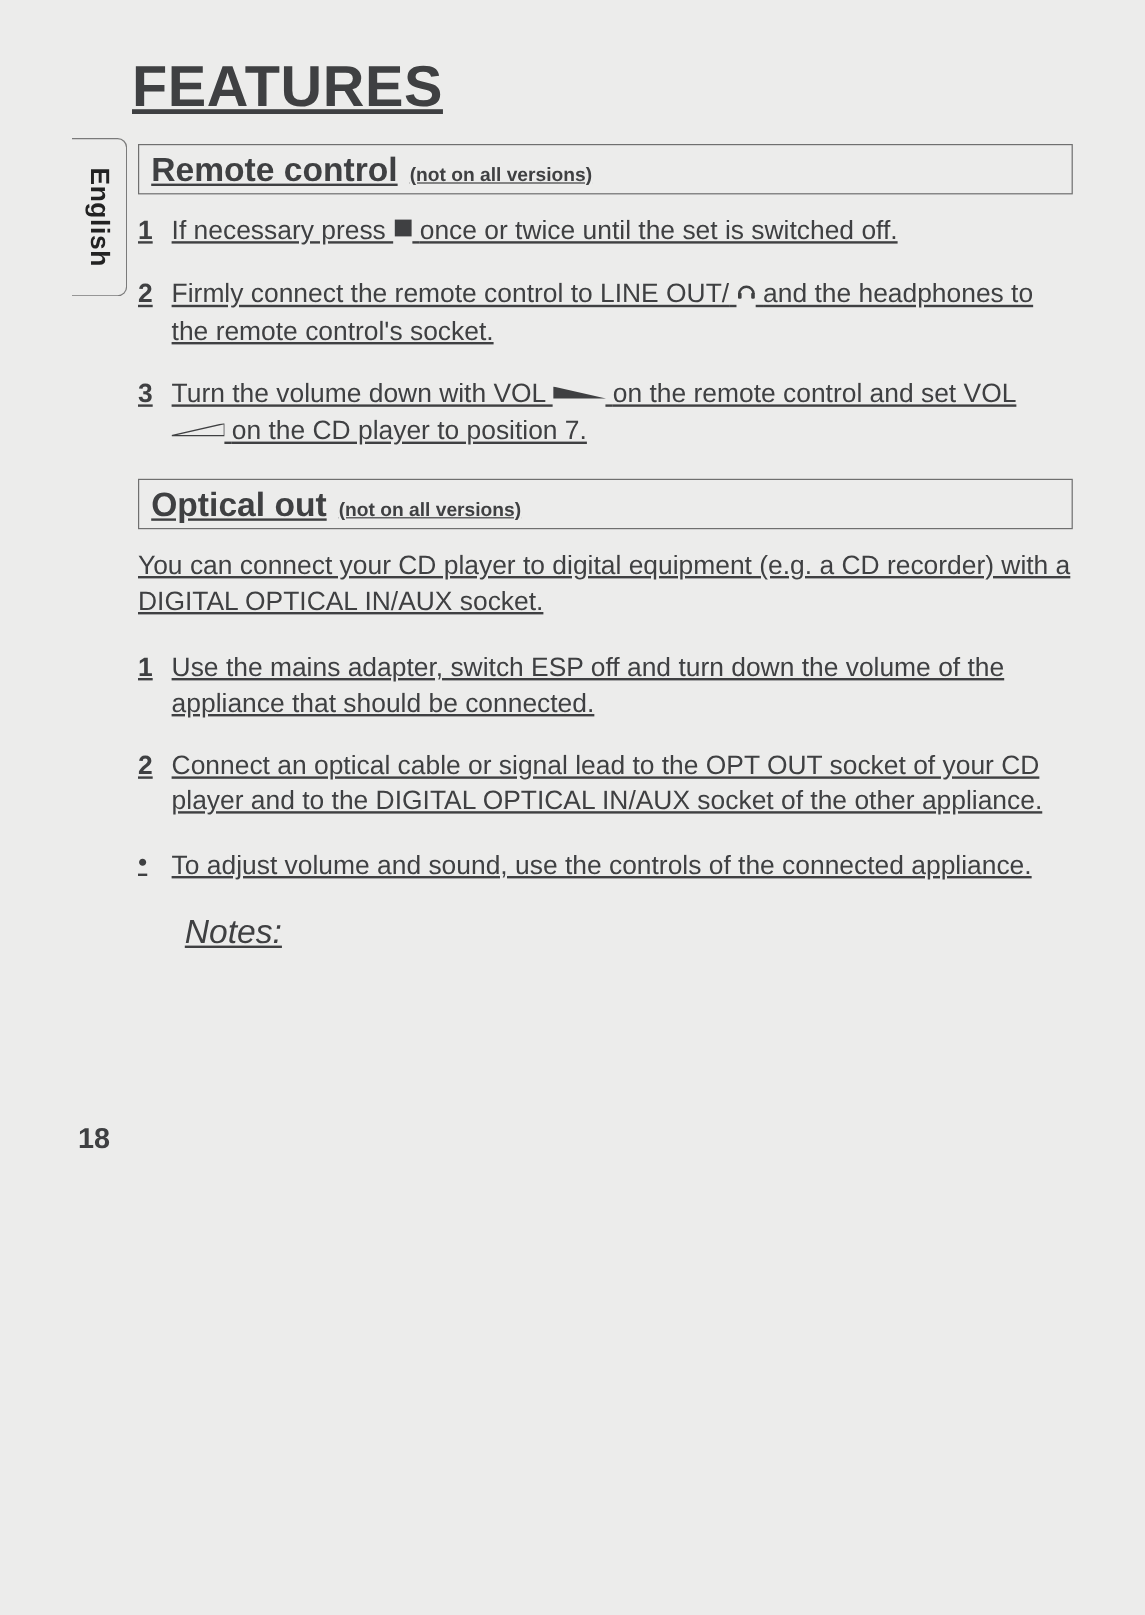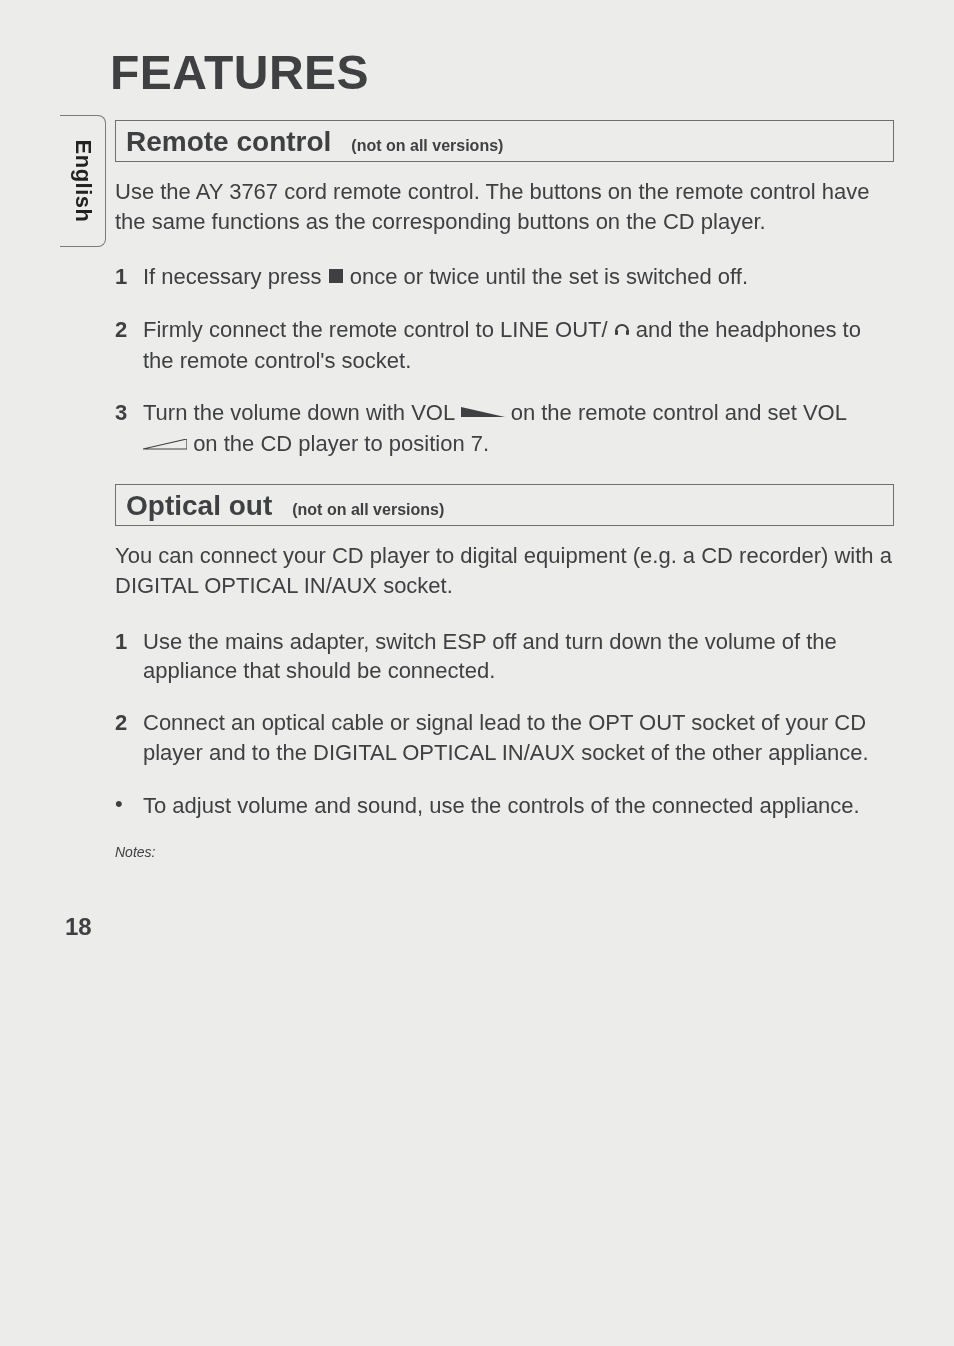--- a/index.html
+++ b/index.html
@@ -11,20 +11,21 @@
     font-family: "Helvetica Neue", Helvetica, Arial, sans-serif;
     color: #3f4042;
     -webkit-font-smoothing: antialiased;
   }
   .page {
     position: relative;
     width: 954px;
     height: 988px;
     box-sizing: border-box;
     padding: 45px 60px 40px 60px;
+    text-decoration: underline;
   }
   .title {
     font-size: 48px;
     font-weight: 700;
     letter-spacing: 0.5px;
     margin: 0 0 20px 50px;
     font-stretch: condensed;
   }
   .side-tab {
     position: absolute;
@@ -51,21 +52,21 @@
   }
   .content {
     margin-left: 55px;
   }
   .section-header {
     border: 1px solid #6f6f6f;
     padding: 5px 10px 3px 10px;
     margin-bottom: 15px;
     display: flex;
     align-items: baseline;
-    gap: 20px;
+    gap: 10px;
   }
   .section-title {
     font-size: 28px;
     font-weight: 700;
     font-stretch: condensed;
   }
   .section-sub {
     font-size: 16px;
     font-weight: 700;
     font-stretch: condensed;
@@ -97,41 +98,42 @@
     display: flex;
     margin-bottom: 22px;
   }
   .bullet-row .dot {
     width: 28px;
     flex-shrink: 0;
     font-size: 22px;
   }
   .notes-row {
     display: flex;
-    font-size: 14px;
+    font-size: 28px;
     line-height: 1.35;
     font-weight: 300;
+    margin-left: 39px;
   }
   .notes-row .label {
     font-style: italic;
     width: 100px;
     flex-shrink: 0;
   }
   .notes-row .txt { flex: 1; }
   .ital { font-style: italic; }
   .inline-svg {
     display: inline-block;
     vertical-align: middle;
     position: relative;
     top: -2px;
   }
   .page-num {
     position: absolute;
     left: 65px;
-    bottom: 47px;
+    bottom: 24px;
     font-size: 24px;
     font-weight: 700;
   }
 </style>
 </head>
 <body>
 
 <div class="page">
 
   <h1 class="title">FEATURES</h1>
@@ -140,21 +142,20 @@
     <span class="side-tab-label">English</span>
   </div>
 
   <div class="content">
 
     <div class="section-header">
       <span class="section-title">Remote control</span>
       <span class="section-sub">(not on all versions)</span>
     </div>
 
-    <p class="body-text">Use the AY 3767 cord remote control. The buttons on the remote control have the same functions as the corresponding buttons on the CD player.</p>
 
     <ol class="list">
       <li>
         <span class="num">1</span>
         <span class="txt">
           <span>If necessary press </span>
           <span class="inline-svg">
             <svg width="16" height="16" viewBox="0 0 16 16">
                 <rect x="1" y="1" width="14" height="14" fill="#3f4042"></rect>
               </svg>

